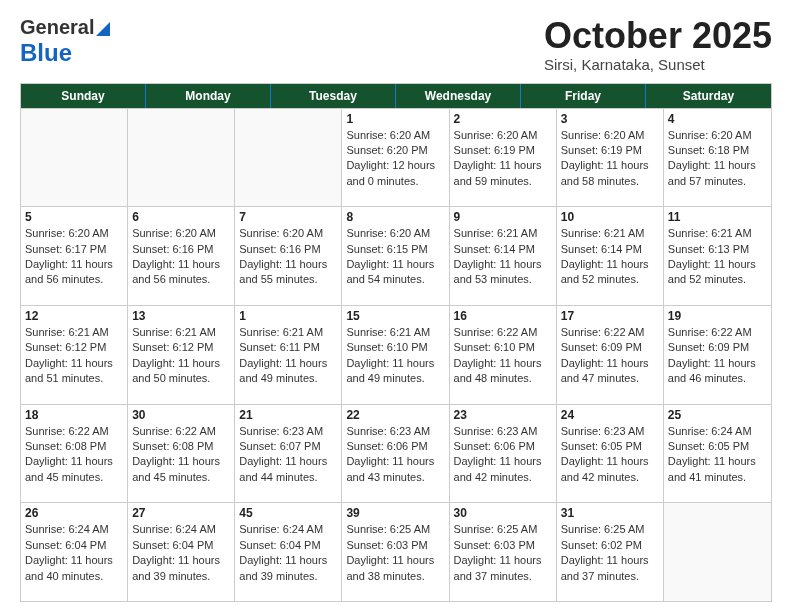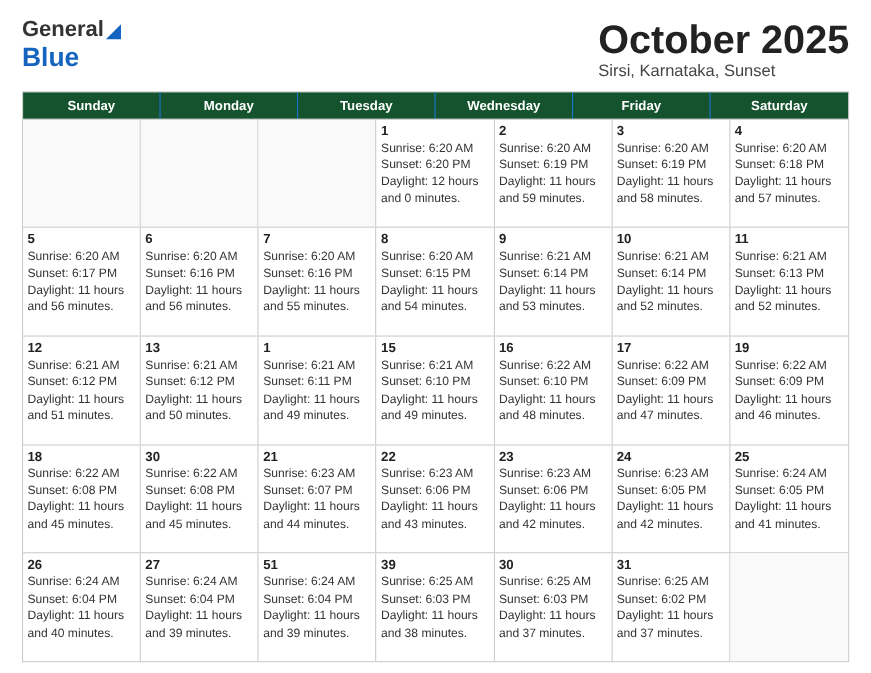--- a/index.html
+++ b/index.html
@@ -325,21 +325,21 @@
 and 40 minutes.</div>
           </div>
           <div class="cal-cell">
             <div class="day-num">27</div>
             <div class="day-info" style="white-space: pre-line;">Sunrise: 6:24 AM
 Sunset: 6:04 PM
 Daylight: 11 hours
 and 39 minutes.</div>
           </div>
           <div class="cal-cell">
-            <div class="day-num">51</div>
+            <div class="day-num">45</div>
             <div class="day-info" style="white-space: pre-line;">Sunrise: 6:24 AM
 Sunset: 6:04 PM
 Daylight: 11 hours
 and 39 minutes.</div>
           </div>
           <div class="cal-cell">
             <div class="day-num">39</div>
             <div class="day-info" style="white-space: pre-line;">Sunrise: 6:25 AM
 Sunset: 6:03 PM
 Daylight: 11 hours

